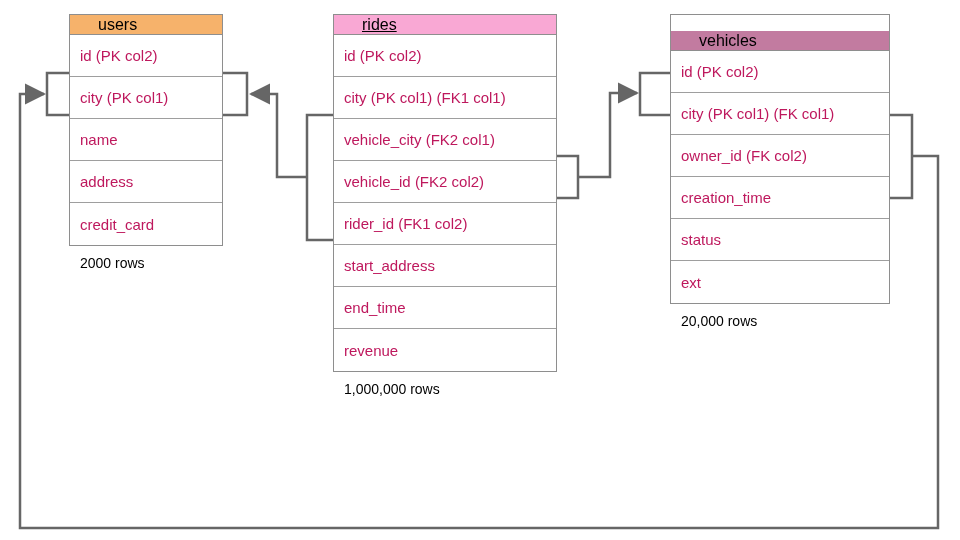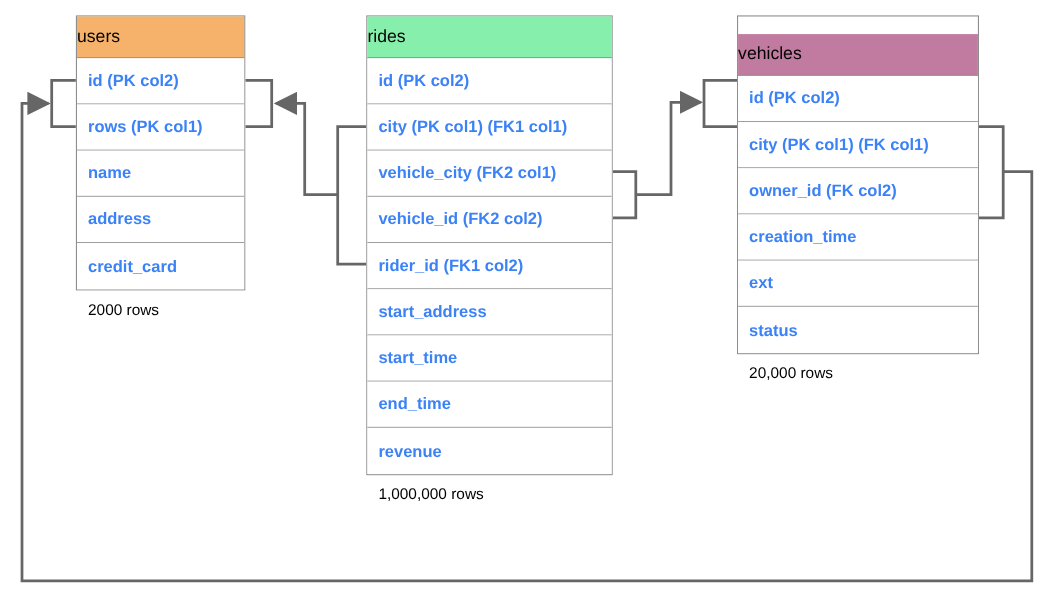--- a/index.html
+++ b/index.html
@@ -26,41 +26,40 @@
   .table-wrap {
     position: absolute;
     z-index: 2;
   }
   .table-box {
     border: 1px solid #8e8e8e;
     background: #ffffff;
     box-sizing: border-box;
   }
   .table-header {
-    height: 38px;
+    height: 20px;
     display: flex;
     align-items: center;
-    padding-left: 0;
+    padding-left: 28px;
     font-size: 16px;
     color: #000000;
     border-bottom: 1px solid #8e8e8e;
     box-sizing: border-box;
   }
   .table-row {
     height: 42px;
     display: flex;
     align-items: center;
     padding-left: 10px;
     font-size: 15px;
-    color: #3b82f6;
+    color: #be185d;
     border-bottom: 1px solid #9e9e9e;
     box-sizing: border-box;
     background: #ffffff;
     white-space: nowrap;
-    font-weight: bold;
   }
   .table-row:last-child {
     border-bottom: none;
   }
   .row-count {
     margin: 9px 0 0 11px;
     font-size: 14px;
     color: #000000;
   }
 </style>
@@ -95,55 +94,54 @@
         <path d="M912,156 L938,156 L938,528 L20,528 L20,94 L44,94" marker-end="url(#arrow)"></path>
       </g>
     </g>
   </svg>
 
   <div class="table-wrap" style="left:69px; top:14px; width:154px;">
     <div class="table-box">
       <div class="table-header" style="background: rgb(246, 178, 107);">users</div>
       <div>
           <div class="table-row">id (PK col2)</div>
-          <div class="table-row">rows (PK col1)</div>
+          <div class="table-row">city (PK col1)</div>
           <div class="table-row">name</div>
           <div class="table-row">address</div>
           <div class="table-row">credit_card</div>
         </div>
     </div>
     <div class="row-count">2000 rows</div>
   </div>
 
   <div class="table-wrap" style="left:333px; top:14px; width:224px;">
     <div class="table-box">
-      <div class="table-header" style="background: #86efac;">rides</div>
+      <div class="table-header" style="background: #f9a8d4; text-decoration: underline;">rides</div>
       <div>
           <div class="table-row">id (PK col2)</div>
           <div class="table-row">city (PK col1) (FK1 col1)</div>
           <div class="table-row">vehicle_city (FK2 col1)</div>
           <div class="table-row">vehicle_id (FK2 col2)</div>
           <div class="table-row">rider_id (FK1 col2)</div>
           <div class="table-row">start_address</div>
-          <div class="table-row">start_time</div>
           <div class="table-row">end_time</div>
           <div class="table-row">revenue</div>
         </div>
     </div>
     <div class="row-count">1,000,000 rows</div>
   </div>
 
   <div class="table-wrap" style="left:670px; top:14px; width:220px;">
     <div class="table-box">
       <div class="table-header" style="background: rgb(194, 123, 160); margin-top: 16px;">vehicles</div>
       <div>
           <div class="table-row">id (PK col2)</div>
           <div class="table-row">city (PK col1) (FK col1)</div>
           <div class="table-row">owner_id (FK col2)</div>
           <div class="table-row">creation_time</div>
+          <div class="table-row">status</div>
           <div class="table-row">ext</div>
-          <div class="table-row">status</div>
         </div>
     </div>
     <div class="row-count">20,000 rows</div>
   </div>
 
 </div>
 
 </body></html>

